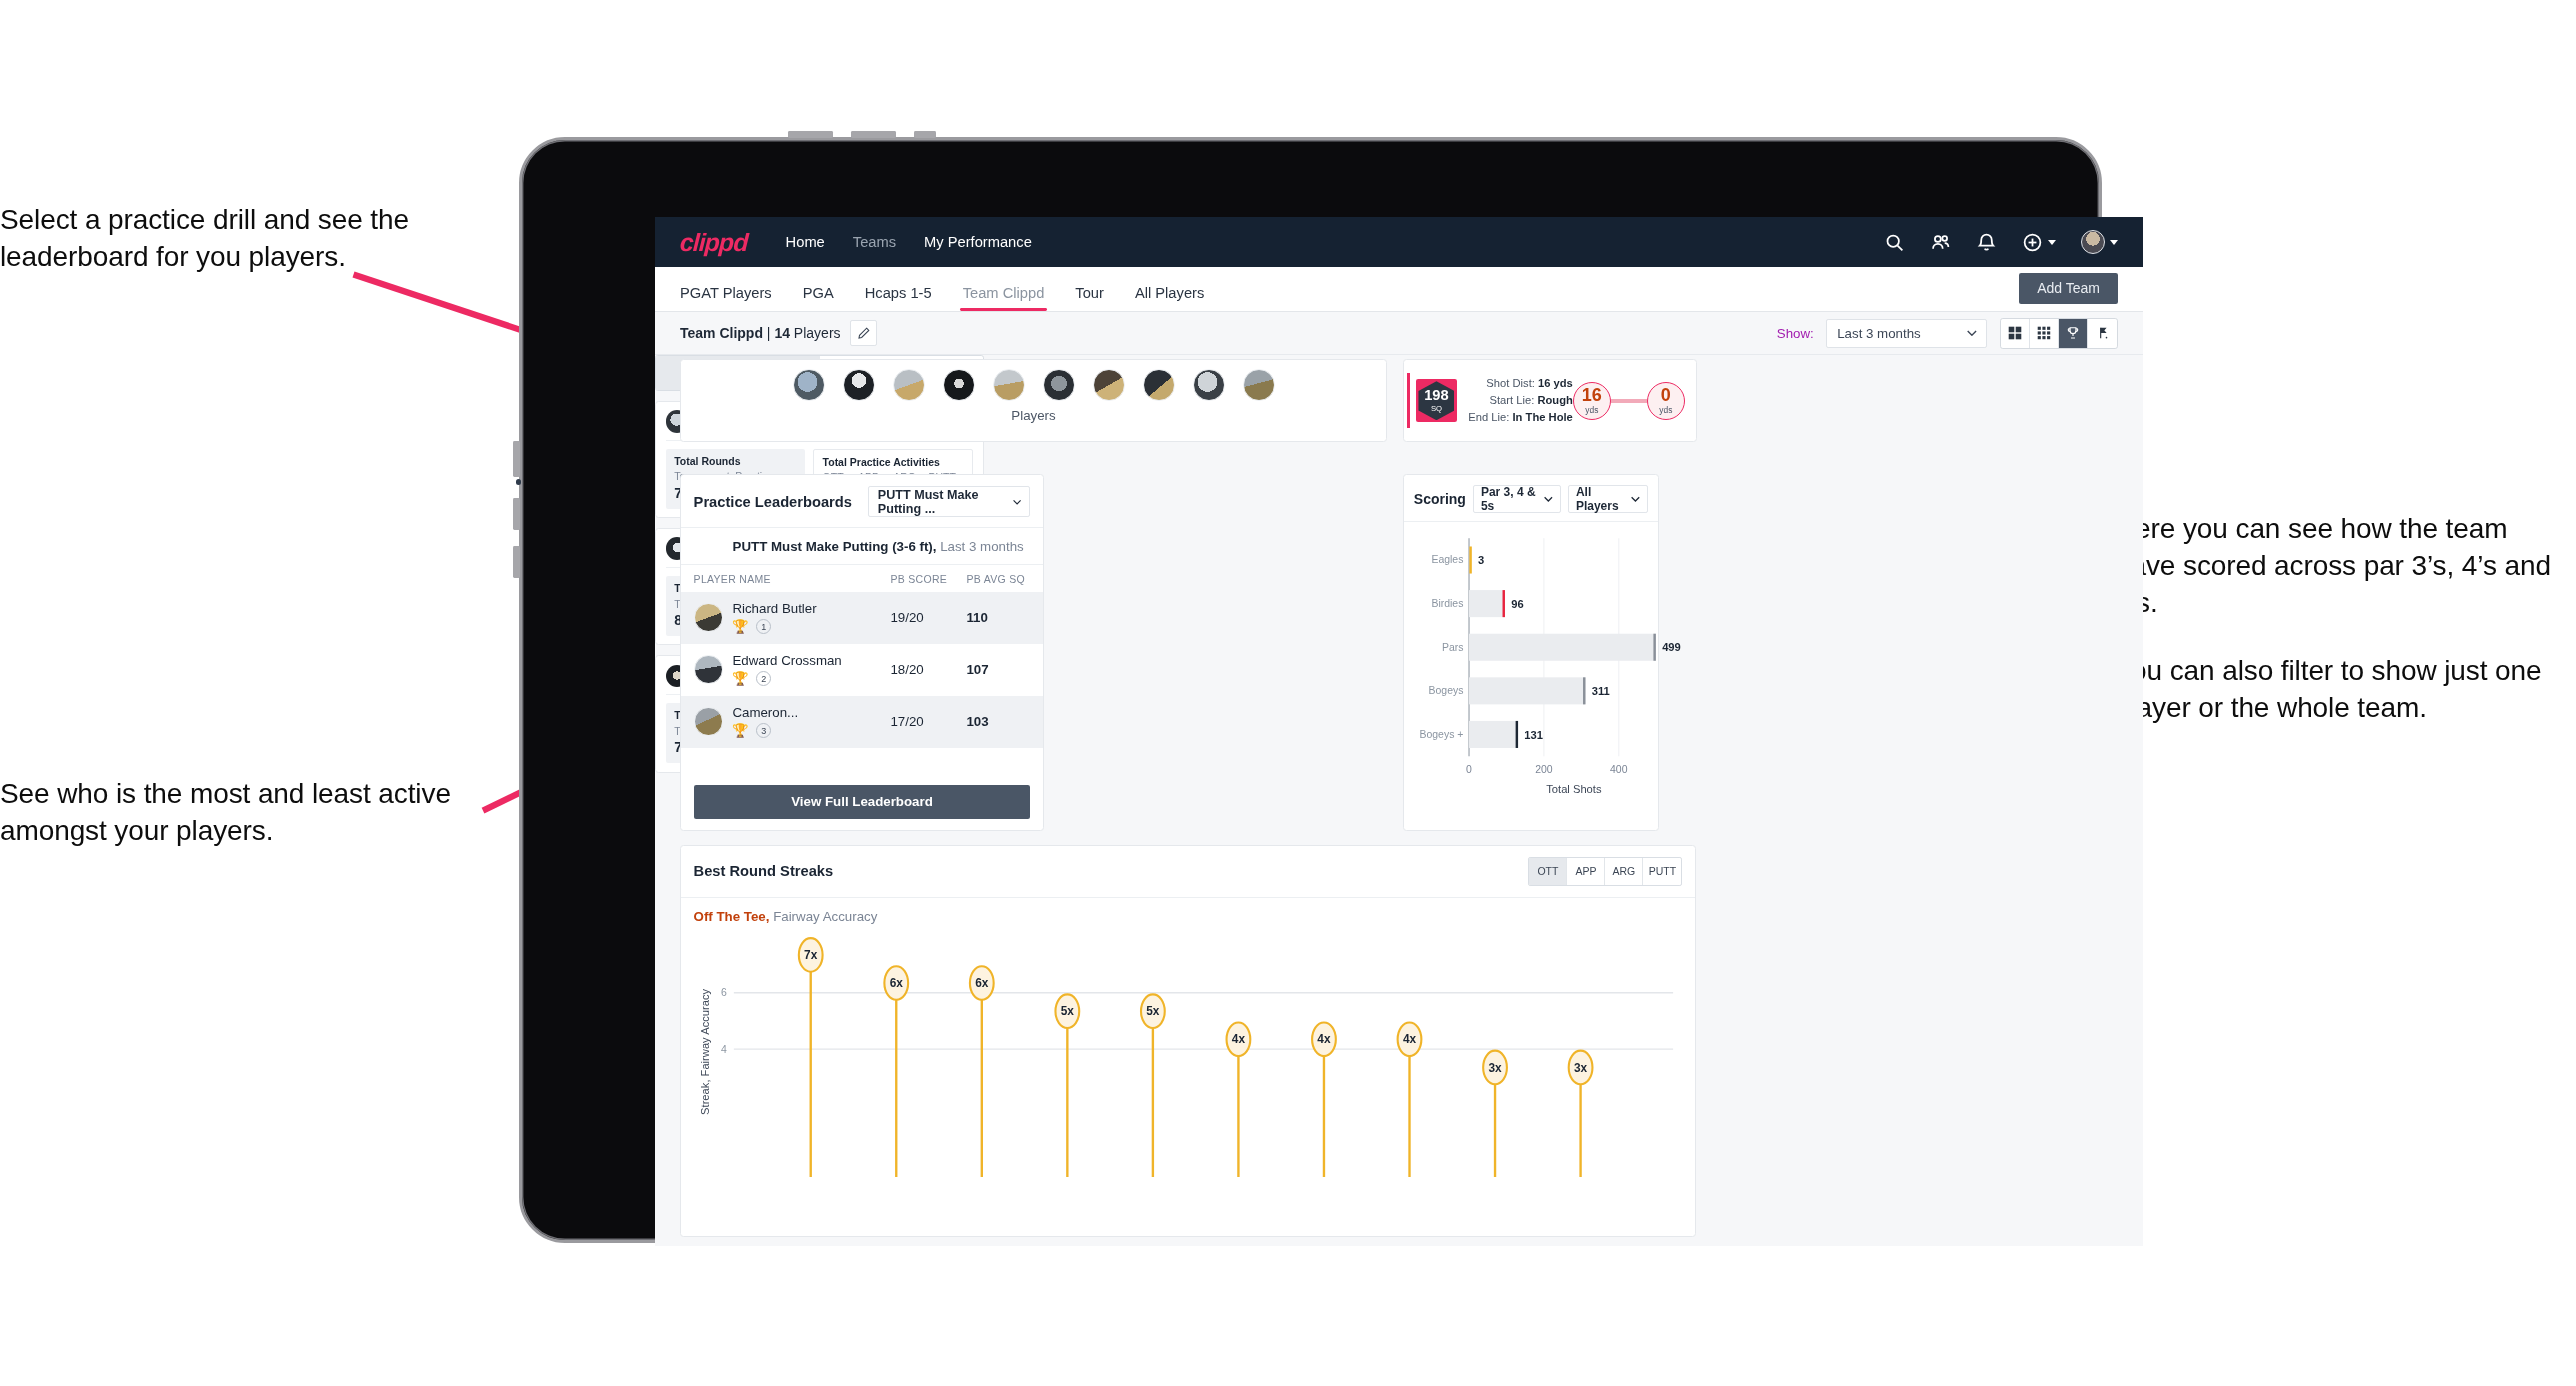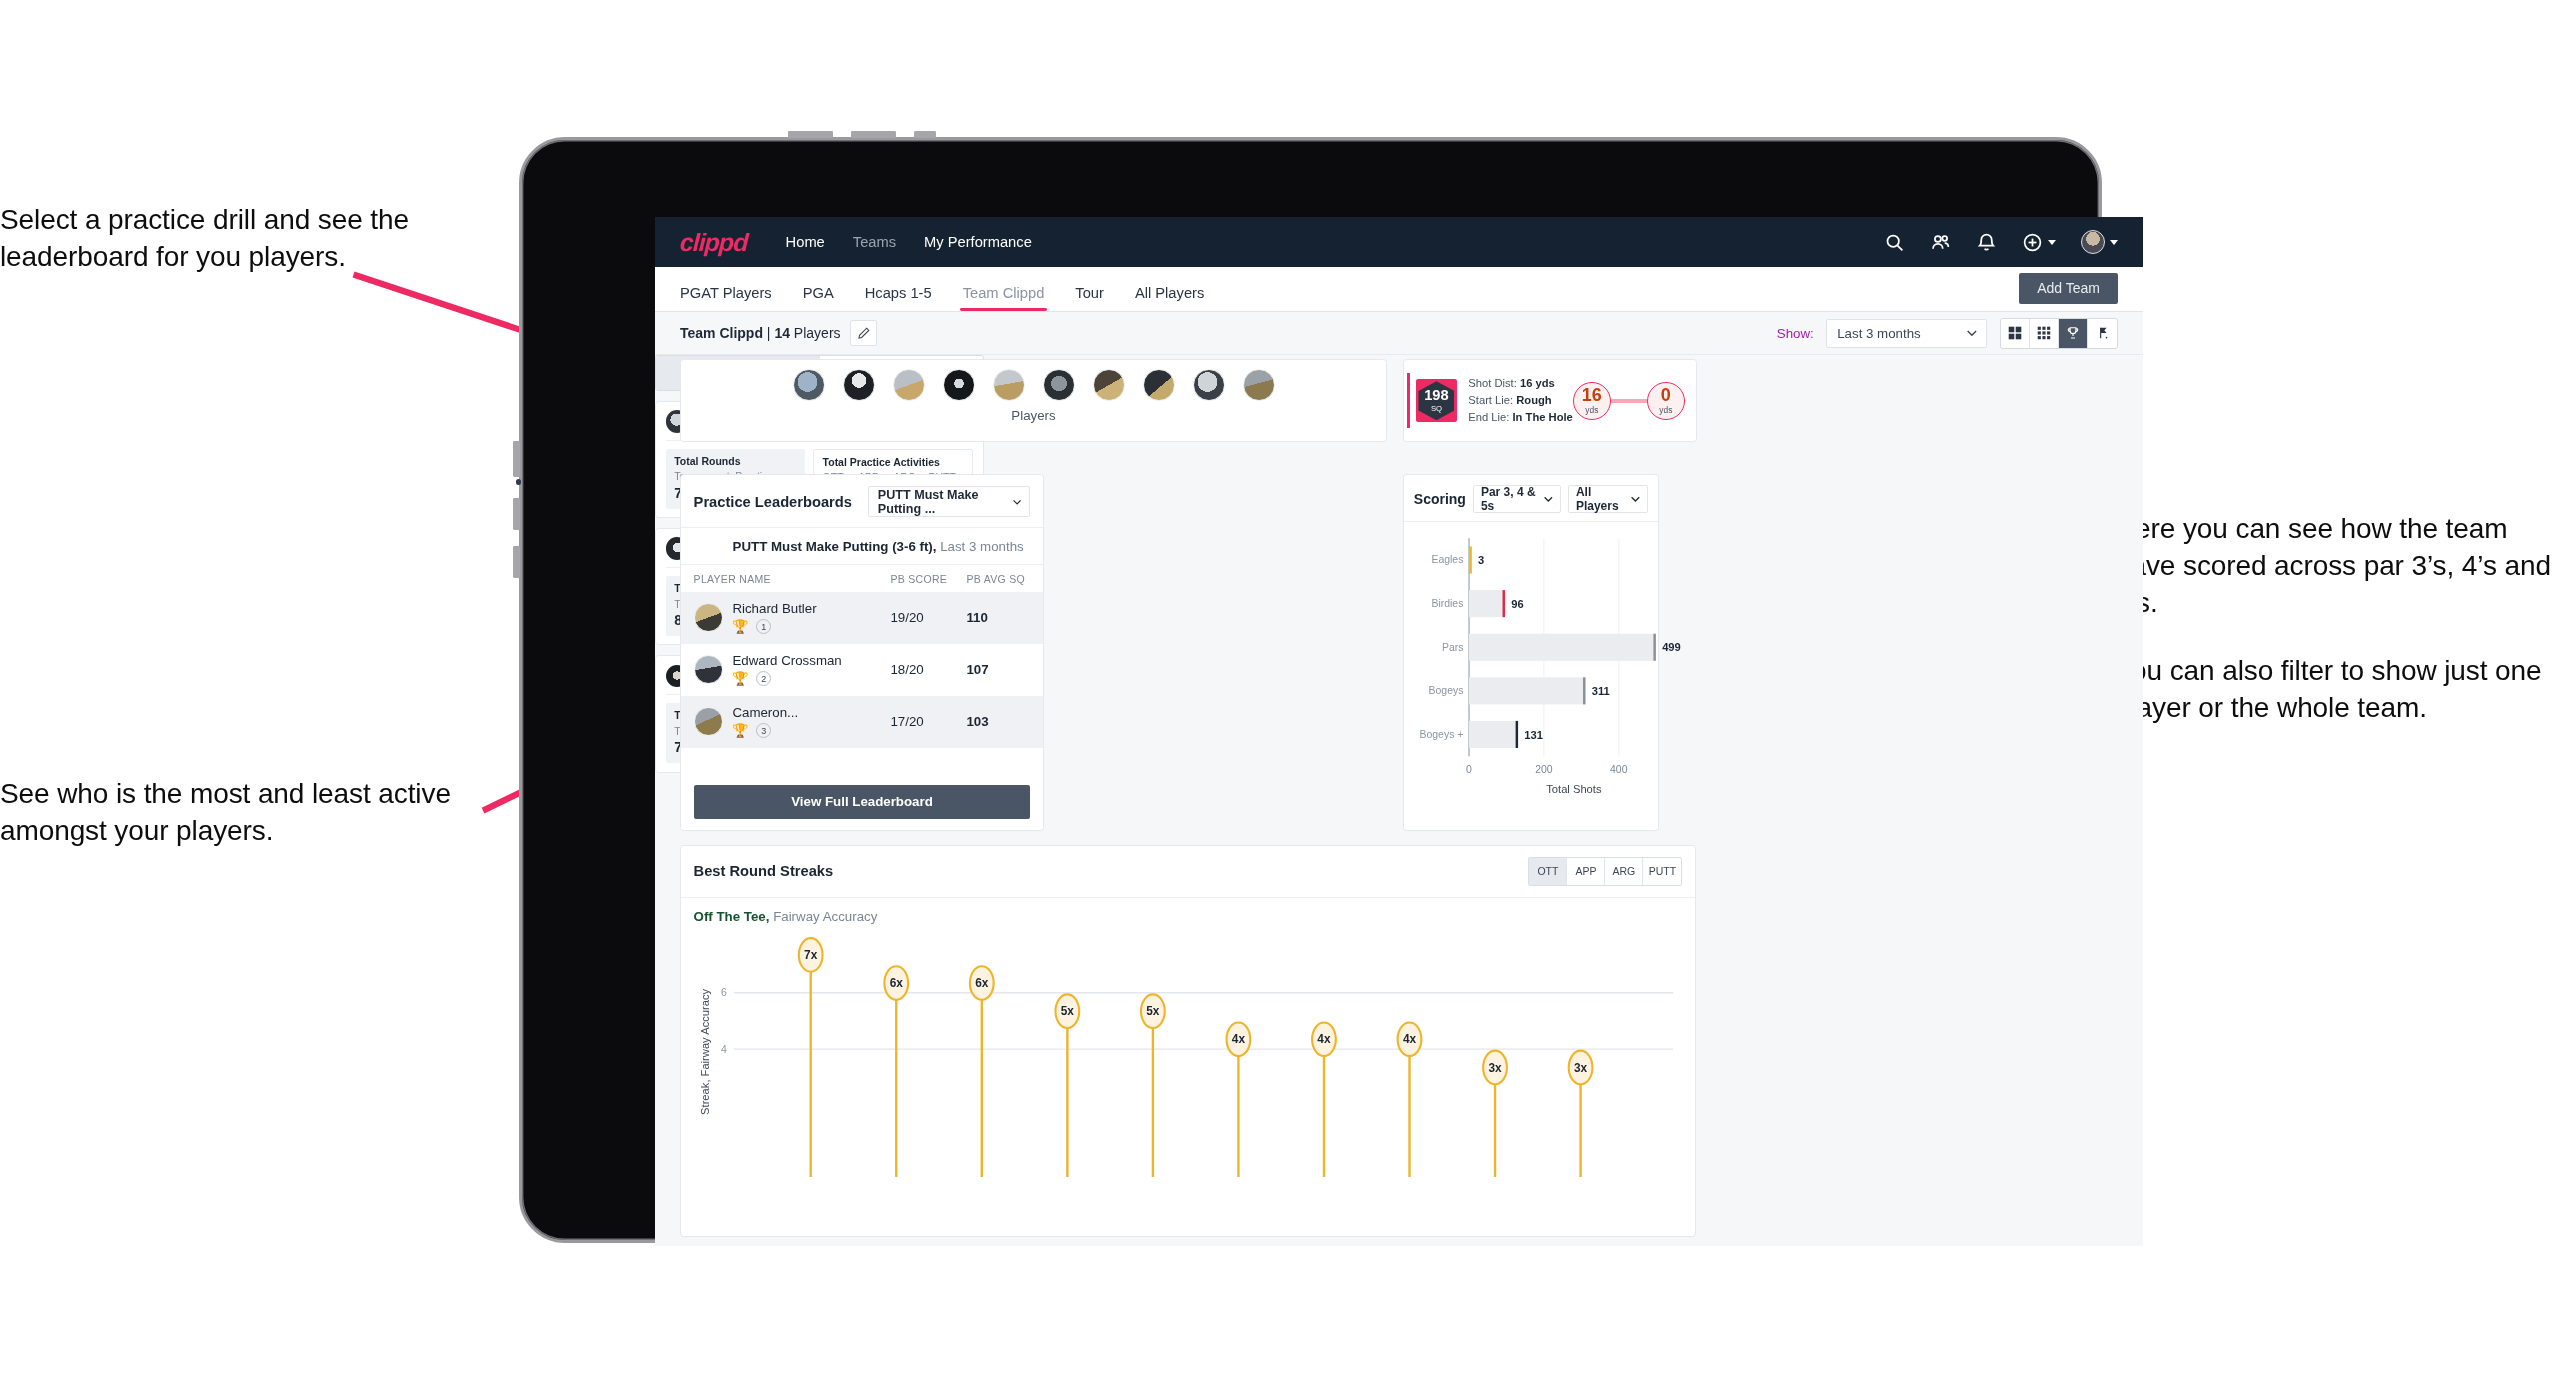--- a/index.html
+++ b/index.html
@@ -128,21 +128,21 @@
   .card { background: #fff; border: 0.7px solid #e5e8ec; border-radius: 3.5px; position: absolute; }
 
   
   #players-card { left: 25px; top: 4.2px; width: 707px; height: 83px; overflow: hidden; }
   #players-row { display: flex; justify-content: center; gap: 18px; padding-top: 8.4px; }
   .pav { width: 32px; height: 32px; border-radius: 50%; border: 1.4px solid #eceff2; }
   #players-caption { text-align: center; font-size: 13.3px; color: #4d5766; margin-top: 7px; }
 
   
   #shot-card { left: 748px; top: 4.2px; width: 294px; height: 83px; padding: 0; overflow:hidden; }
-  #shot-inner { display: flex; align-items: center; height: 100%; padding-left: 2.8px; }
+  #shot-inner { display: flex; align-items: center; height: 100%; padding-left: 2.8px; text-align: right; }
   #shot-accent { width: 3.5px; height: 55px; background: #ed2a63; margin-right: 5.6px; }
   #sq-badge {
     width: 43px; height: 43px; background: #ed2a63; display: flex; flex-direction: column;
     align-items: center; justify-content: center; border-radius: 2.1px; margin-right: 11.2px;
   }
   #sq-hex {
     width: 36px; height: 39px; background: #2c3642;
     clip-path: polygon(50% 0%, 100% 25%, 100% 75%, 50% 100%, 0% 75%, 0% 25%);
     display: flex; flex-direction: column; align-items: center; justify-content: center;
   }
@@ -232,21 +232,21 @@
   
   #streak-card { left: 25px; top: 490px; width: 1016px; height: 392px; }
   #streak-head { display: flex; align-items: center; padding: 11.2px 12.6px; }
   #streak-title { font-size: 14.7px; font-weight: 700; color: #1b2533; }
   #streak-toggle { margin-left: auto; display: flex; border: 0.7px solid #d9dee4; border-radius: 2.1px; overflow: hidden; background:#fff; }
   .sk-tab { width: 38px; height: 26.6px; display: flex; align-items: center; justify-content: center;
             font-size: 10.5px; color: #3b4554; border-right: 0.7px solid #e2e6ea; }
   .sk-tab:last-child { border-right: none; }
   .sk-tab.on { background: #e6e9ed; }
   #streak-sub { font-size: 13.3px; padding: 11.2px 12.6px 0 12.6px; color: #7b8595; }
-  #streak-sub b { color: #14532d; font-weight: 700; text-align: center; }
+  #streak-sub b { color: #c2410c; font-weight: 700; text-align: center; }
   #streak-plot { position: relative; height: 252px; margin: 7px 12.6px 0 12.6px; }
 </style>
 </head>
 <body>
 
 <div class="annot" id="annot-top-left">
   <span>Select a practice drill and see the leaderboard for you players.</span>
 </div>
 <div class="annot" id="annot-bottom-left">
   <span>See who is the most and least active amongst your players.</span>

